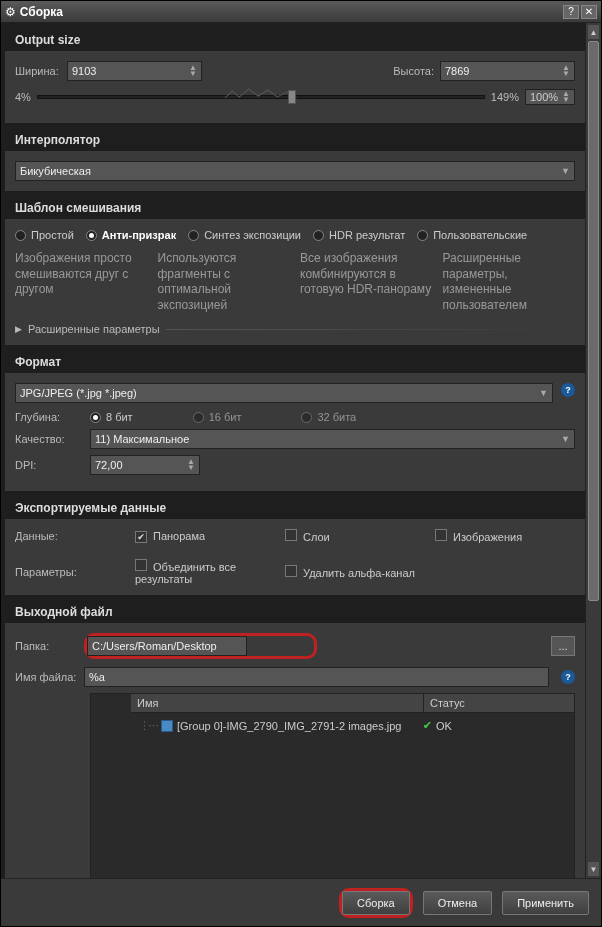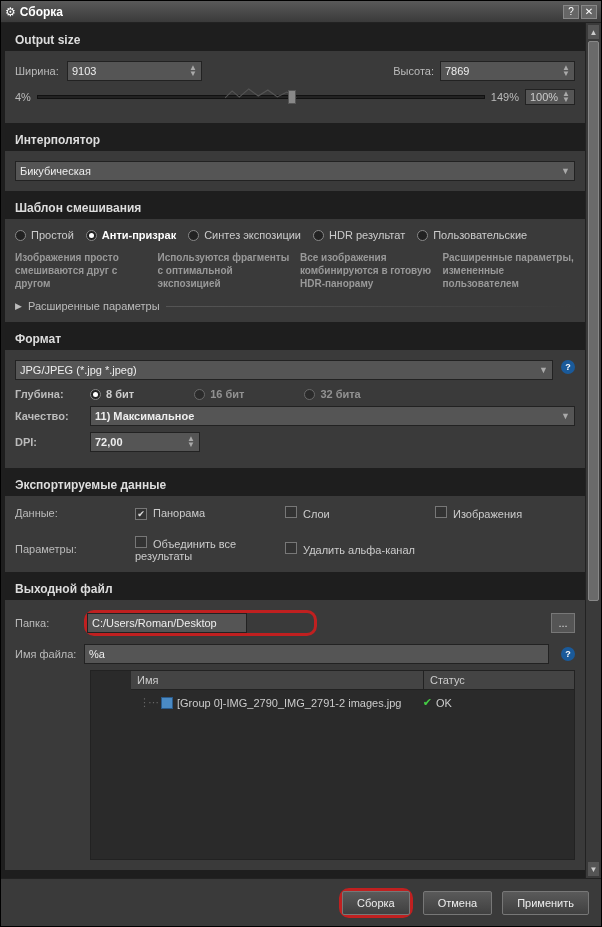--- a/index.html
+++ b/index.html
@@ -28,29 +28,29 @@
 .slider { flex: 1; height: 4px; background: #222; position: relative; border: 1px solid #111; }
 .slider .wave { position: absolute; left: 42%; right: 42%; top: -6px; height: 10px; }
 .slider .handle { position: absolute; width: 8px; height: 14px; background: #888; border: 1px solid #555; top: -6px; }
 .pct-box { background: #555; border: 1px solid #222; padding: 1px 4px; display: flex; align-items: center; }
 .info-text { color: #999; font-size: 10px; }
 .radio-row { display: flex; gap: 12px; margin-bottom: 10px; flex-wrap: wrap; }
 .radio { display: flex; align-items: center; gap: 5px; cursor: pointer; }
 .radio-dot { width: 11px; height: 11px; border-radius: 50%; border: 1px solid #888; background: #222; display: flex; align-items: center; justify-content: center; }
 .radio-dot.on::after { content: ''; width: 5px; height: 5px; background: #fff; border-radius: 50%; }
 .desc-cols { display: flex; gap: 10px; }
-.desc-cols > div { flex: 1; font-size: 10px; color: #999; line-height: 1.3; font-weight: bold; }
+.desc-cols > div { flex: 1; font-size: 12px; color: #999; line-height: 1.3; }
 .expand-row { display: flex; align-items: center; gap: 6px; margin-top: 10px; color: #bbb; cursor: pointer; }
 .tri { font-size: 9px; }
 .sep-line { flex: 1; height: 1px; background: linear-gradient(to right, #555, transparent); }
 .combo-full { display: flex; }
 .combo-full .combo { flex: 1; display: flex; align-items: center; justify-content: space-between; padding-right: 4px; }
 .dd-arrow { font-size: 9px; color: #aaa; }
 .help-icon { width: 14px; height: 14px; border-radius: 50%; background: #1a5a9a; color: #fff; display: flex; align-items: center; justify-content: center; font-size: 9px; font-weight: bold; margin-left: 8px; }
-.form-row { display: flex; align-items: center; margin-bottom: 6px; font-weight: bold; }
+.form-row { display: flex; align-items: center; margin-bottom: 6px; }
 .form-row .flabel { width: 75px; color: #bbb; }
 .form-row .fcontrol { flex: 1; }
 .check { width: 12px; height: 12px; border: 1px solid #777; background: #333; display: inline-flex; align-items: center; justify-content: center; margin-right: 6px; cursor: pointer; }
 .check.on::after { content: '✔'; font-size: 9px; color: #ddd; }
 .export-grid { display: grid; grid-template-columns: 110px 1fr 1fr 1fr; gap: 16px 10px; align-items: center; }
 .folder-row { display: flex; align-items: center; gap: 4px; }
 .folder-input-wrap { flex: 1; display: inline-flex; }
 .folder-input-wrap input { width: 100%; }
 .red-rect { border: 3px solid #c02020; border-radius: 10px; padding: 0px; display: inline-block; }
 .browse-btn { width: 24px; height: 20px; background: #555; border: 1px solid #777; color: #ddd; display: flex; align-items: center; justify-content: center; cursor: pointer; }

